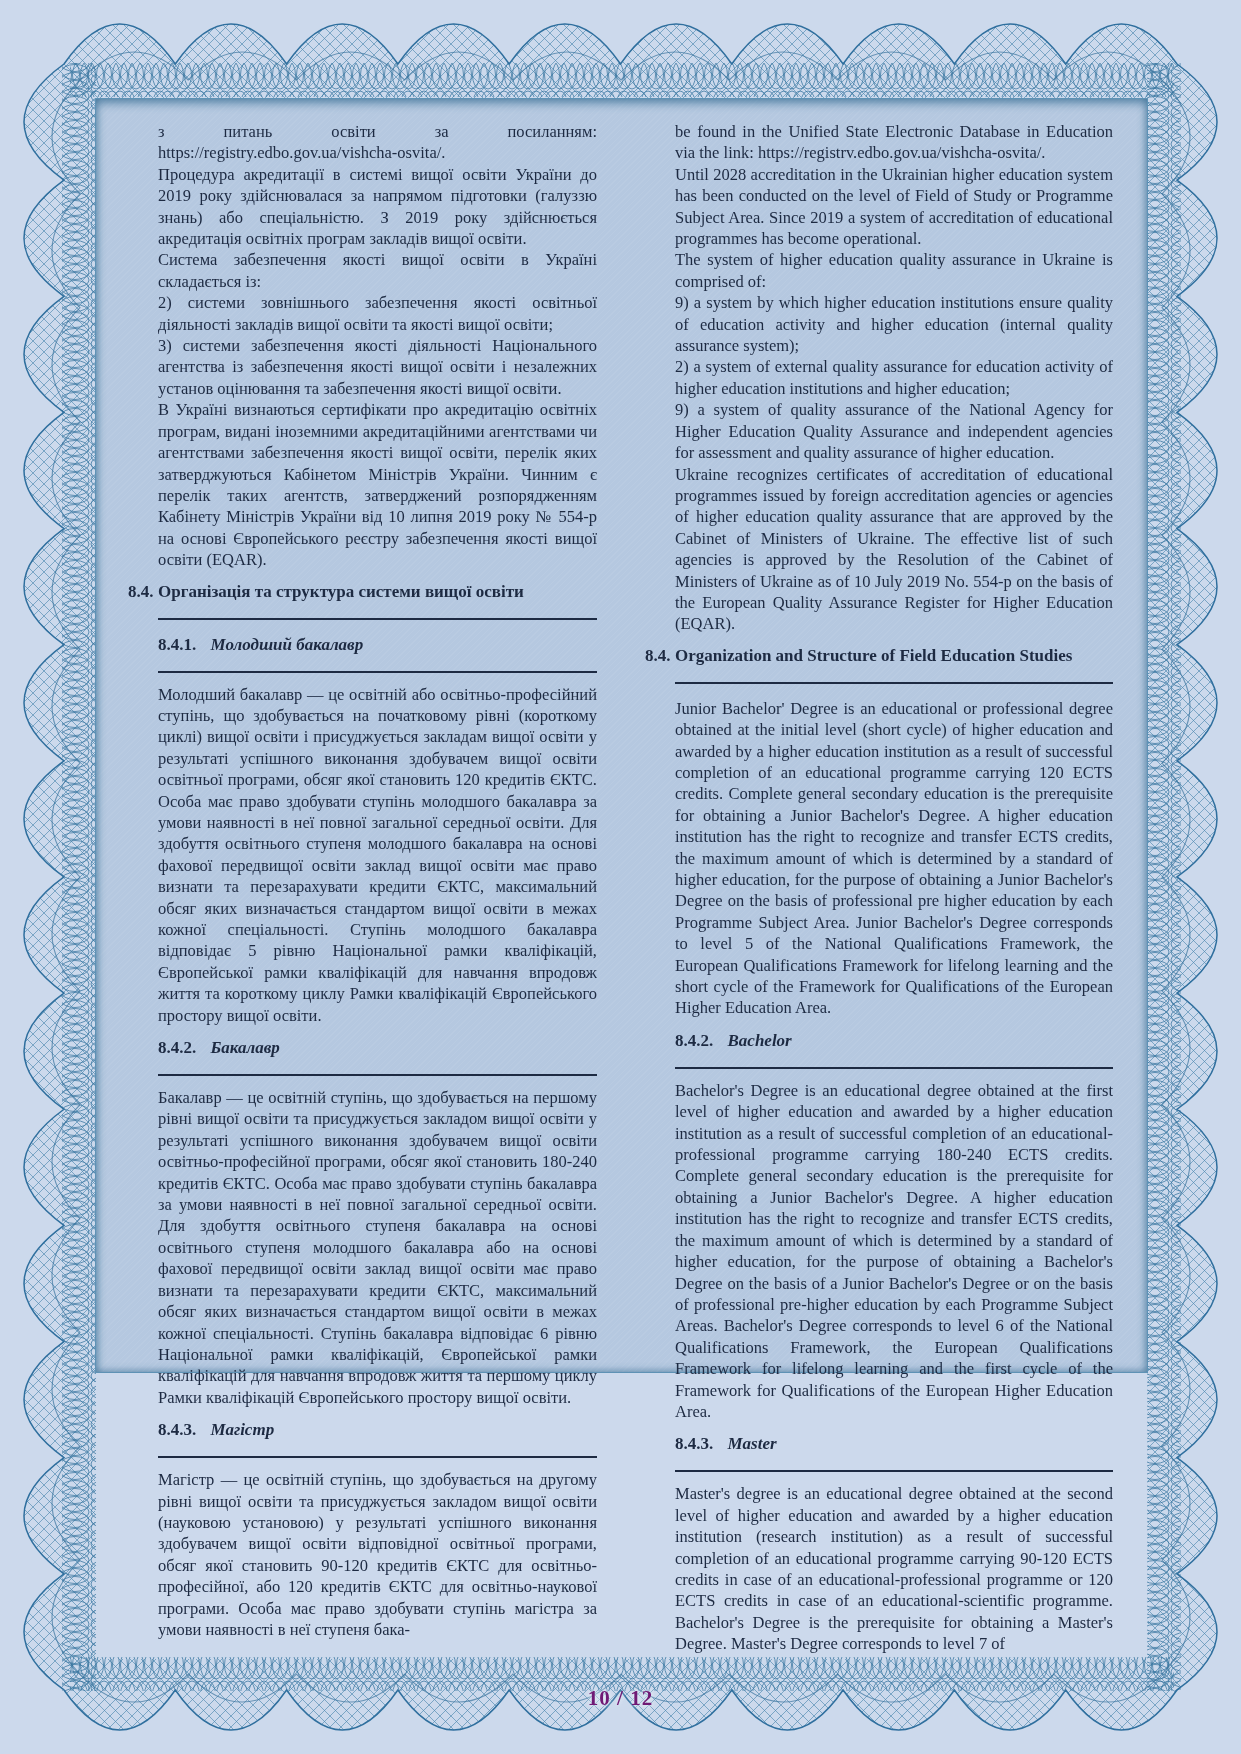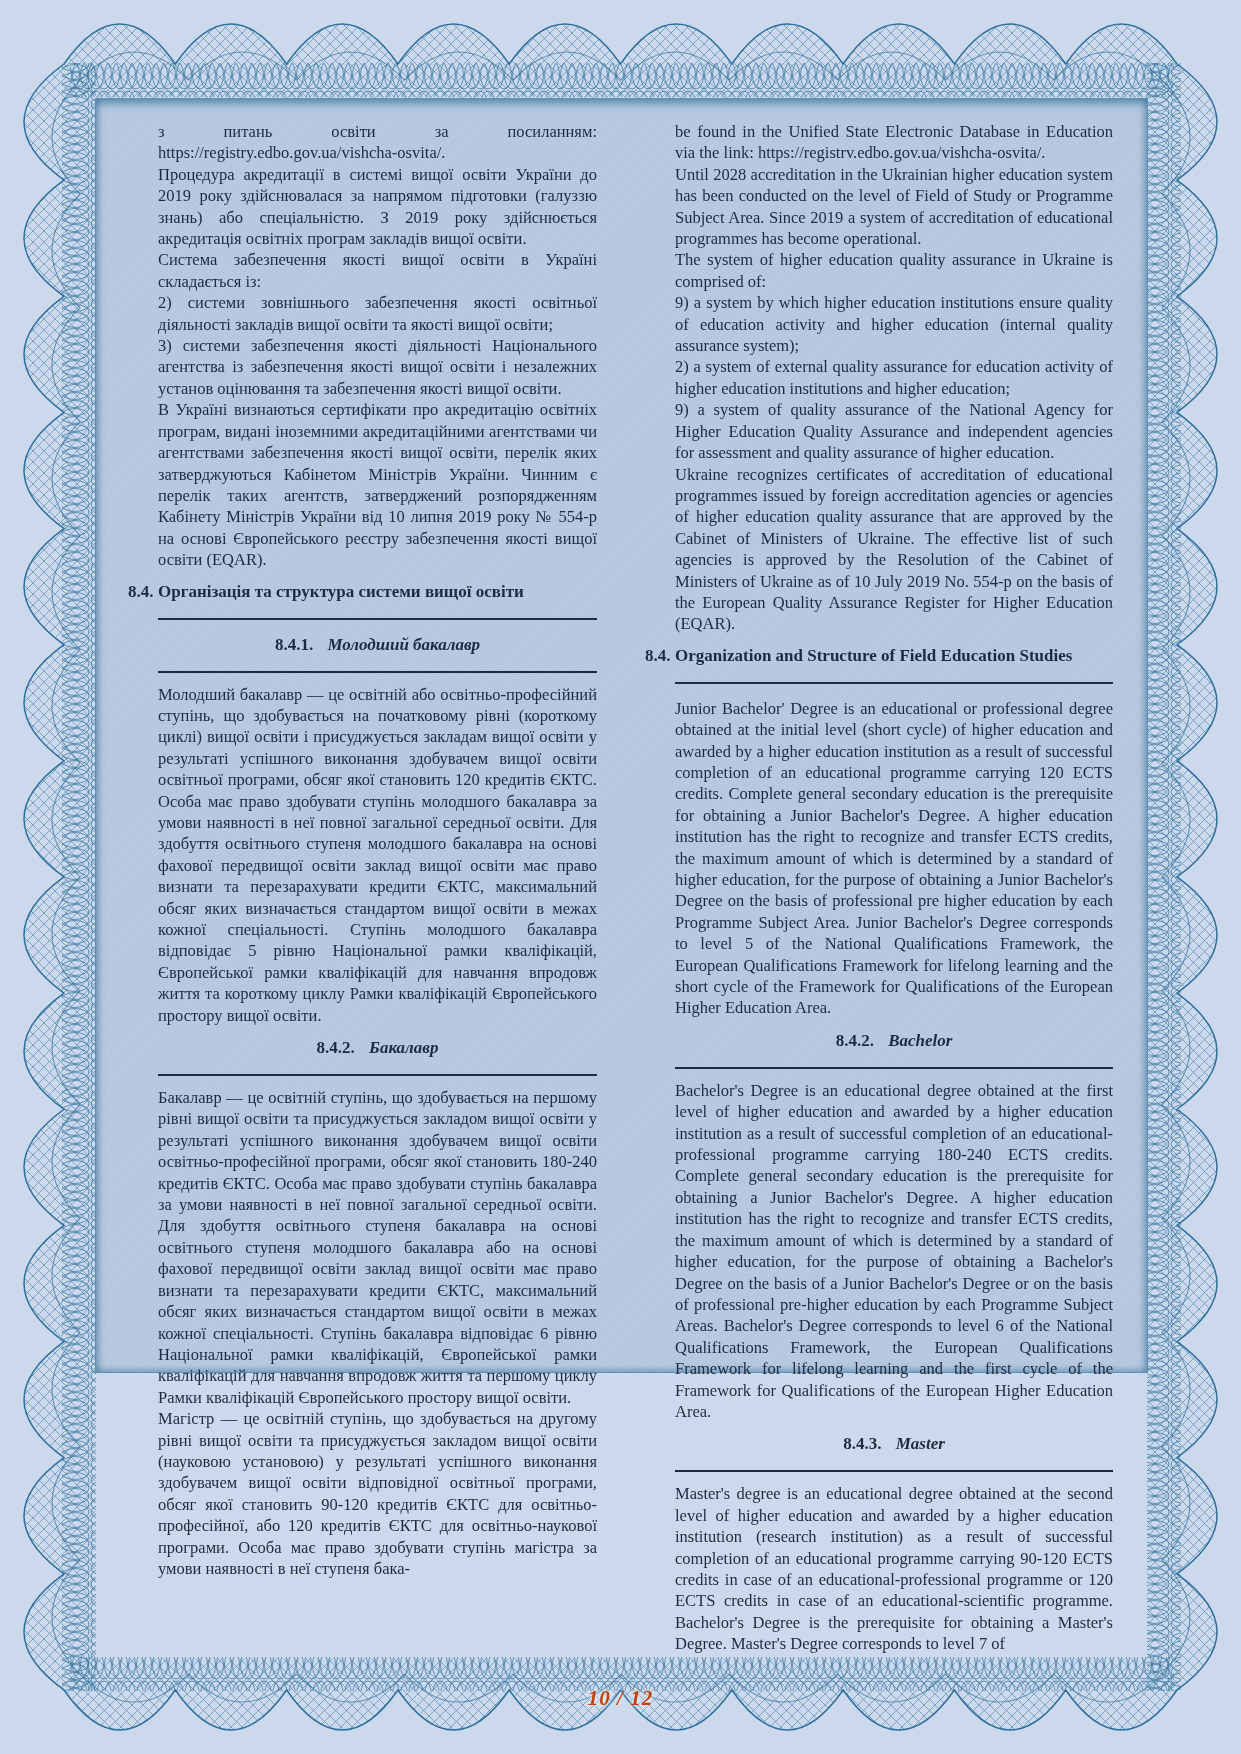--- a/index.html
+++ b/index.html
@@ -29,31 +29,30 @@
   .col-right{width:438px;}
   p.para{margin:0;overflow-wrap:break-word;}
   .h1,.h2{
     position:relative;
     font-weight:bold;font-size:17px;line-height:21px;
     text-align:left;
     border-bottom:2px solid #1d2a42;
     padding-bottom:16px;
   }
   .h1{margin:10px 0 14px 0;}
-  .h2{margin:11px 0 11px 0;text-align:center;}
+  .h2{margin:11px 0 11px 0;}
   .h1 .num{position:absolute;left:-30px;top:0;}
   .h2 .num{margin-right:10px;}
   .h2 .ttl{font-style:italic;}
   .pagenum{
     position:absolute;left:0;right:0;top:1686px;
     text-align:center;
     font-weight:bold;font-size:21px;letter-spacing:1px;
-    color:#c2410c;
+    color:#701a75;
     text-shadow:0 0 9px rgba(235,243,250,.95),0 0 4px rgba(235,243,250,.9);
-    font-style:italic;
   }
 </style>
 </head>
 <body>
 
 <div class="page">
 
   <svg class="guilloche" width="1241" height="1754" viewBox="0 0 1241 1754" aria-hidden="true">
     <defs>
       <pattern id="mesh" width="11" height="11" patternUnits="userSpaceOnUse">
@@ -146,20 +145,24 @@
           <span class="ttl">Молодший бакалавр</span>
         </div>
         <p class="para">Молодший бакалавр — це освітній або освітньо-професійний ступінь, що здобувається на початковому рівні (короткому циклі) вищої освіти і присуджується закладам вищої освіти у результаті успішного виконання здобувачем вищої освіти освітньої програми, обсяг якої становить 120 кредитів ЄКТС. Особа має право здобувати ступінь молодшого бакалавра за умови наявності в неї повної загальної середньої освіти. Для здобуття освітнього ступеня молодшого бакалавра на основі фахової передвищої освіти заклад вищої освіти має право визнати та перезарахувати кредити ЄКТС, максимальний обсяг яких визначається стандартом вищої освіти в межах кожної спеціальності. Ступінь молодшого бакалавра відповідає 5 рівню Національної рамки кваліфікацій, Європейської рамки кваліфікацій для навчання впродовж життя та короткому циклу Рамки кваліфікацій Європейського простору вищої освіти.</p>
 
         <div class="h2">
           <span class="num">8.4.2.</span>
           <span class="ttl">Бакалавр</span>
         </div>
         <p class="para">Бакалавр — це освітній ступінь, що здобувається на першому рівні вищої освіти та присуджується закладом вищої освіти у результаті успішного виконання здобувачем вищої освіти освітньо-професійної програми, обсяг якої становить 180-240 кредитів ЄКТС. Особа має право здобувати ступінь бакалавра за умови наявності в неї повної загальної середньої освіти. Для здобуття освітнього ступеня бакалавра на основі освітнього ступеня молодшого бакалавра або на основі фахової передвищої освіти заклад вищої освіти має право визнати та перезарахувати кредити ЄКТС, максимальний обсяг яких визначається стандартом вищої освіти в межах кожної спеціальності. Ступінь бакалавра відповідає 6 рівню Національної рамки кваліфікацій, Європейської рамки кваліфікацій для навчання впродовж життя та першому циклу Рамки кваліфікацій Європейського простору вищої освіти.</p>
 
+        <div class="h2">
+          <span class="num">8.4.3.</span>
+          <span class="ttl">Магістр</span>
+        </div>
         <p class="para">Магістр — це освітній ступінь, що здобувається на другому рівні вищої освіти та присуджується закладом вищої освіти (науковою установою) у результаті успішного виконання здобувачем вищої освіти відповідної освітньої програми, обсяг якої становить 90-120 кредитів ЄКТС для освітньо-професійної, або 120 кредитів ЄКТС для освітньо-наукової програми. Особа має право здобувати ступінь магістра за умови наявності в неї ступеня бака-</p>
       </div>
 
       <div class="col col-right">
         <p class="para">be found in the Unified State Electronic Database in Education via the link: https://registrv.edbo.gov.ua/vishcha-osvita/.</p>
         <p class="para">Until 2028 accreditation in the Ukrainian higher education system has been conducted on the level of Field of Study or Programme Subject Area. Since 2019 a system of accreditation of educational programmes has become operational.</p>
         <p class="para">The system of higher education quality assurance in Ukraine is comprised of:</p>
         <p class="para">9) a system by which higher education institutions ensure quality of education activity and higher education (internal quality assurance system);</p>
         <p class="para">2) a system of external quality assurance for education activity of higher education institutions and higher education;</p>
         <p class="para">9) a system of quality assurance of the National Agency for Higher Education Quality Assurance and independent agencies for assessment and quality assurance of higher education.</p>

